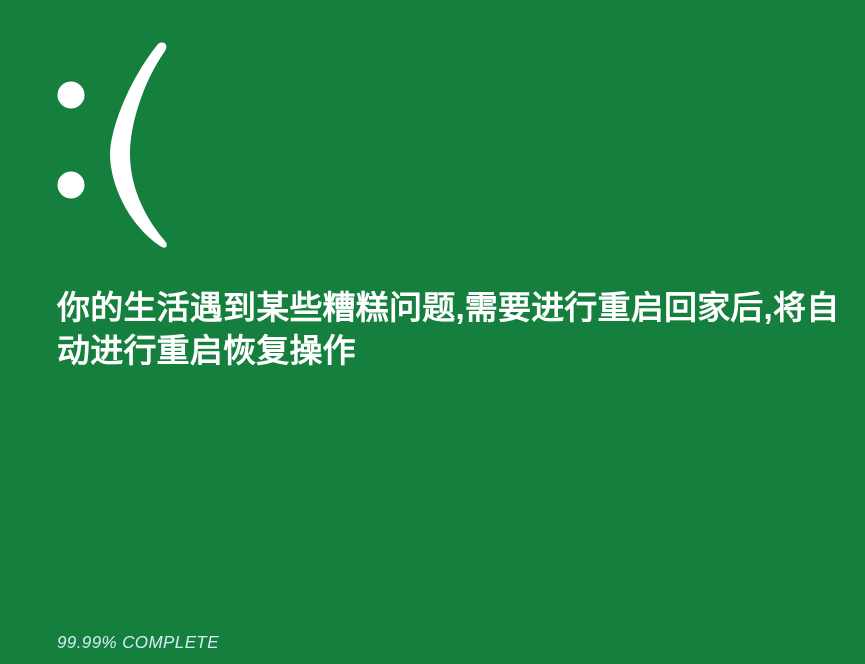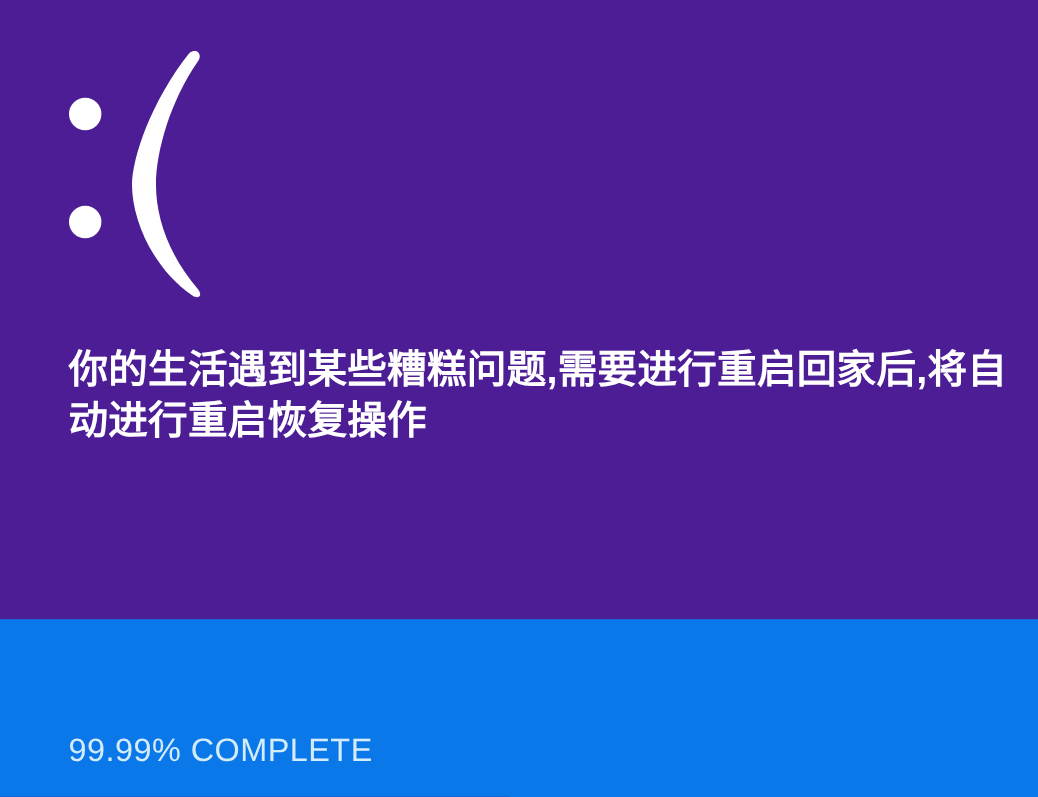--- a/index.html
+++ b/index.html
@@ -12,22 +12,22 @@
     height: 664px;
     overflow: hidden;
     background: #0a78e8;
     font-family: "Liberation Sans", "DejaVu Sans", sans-serif;
     -webkit-font-smoothing: antialiased;
   }
 
   .bsod-screen {
     position: relative;
     width: 865px;
-    height: 516px;
-    background: #4c1d95;
+    height: 664px;
+    background: #15803d;
     box-sizing: border-box;
   }
 
   
   .sad-face {
     position: absolute;
     left: 48px;
     top: 32px;
     width: 140px;
     height: 225px;
@@ -64,26 +64,27 @@
     font-size: 25px;
     line-height: 50px;
     letter-spacing: 0.1px;
     margin: 12px 0 0 0;
     max-width: 755px;
   }
 
   .progress-line {
     position: absolute;
     left: 57px;
-    top: 610px;
+    top: 628px;
     color: #d4ecf9;
-    font-size: 27px;
+    font-size: 17px;
     letter-spacing: 0.4px;
     font-weight: 400;
     line-height: 30px;
+    font-style: italic;
   }
 </style>
 </head>
 <body>
 
 <div class="bsod-screen">
 
   <div class="sad-face">
     <svg viewBox="0 0 140 225" xmlns="http://www.w3.org/2000/svg" aria-hidden="true">
       <circle cx="23" cy="63" r="13.5" fill="#ffffff"></circle>

